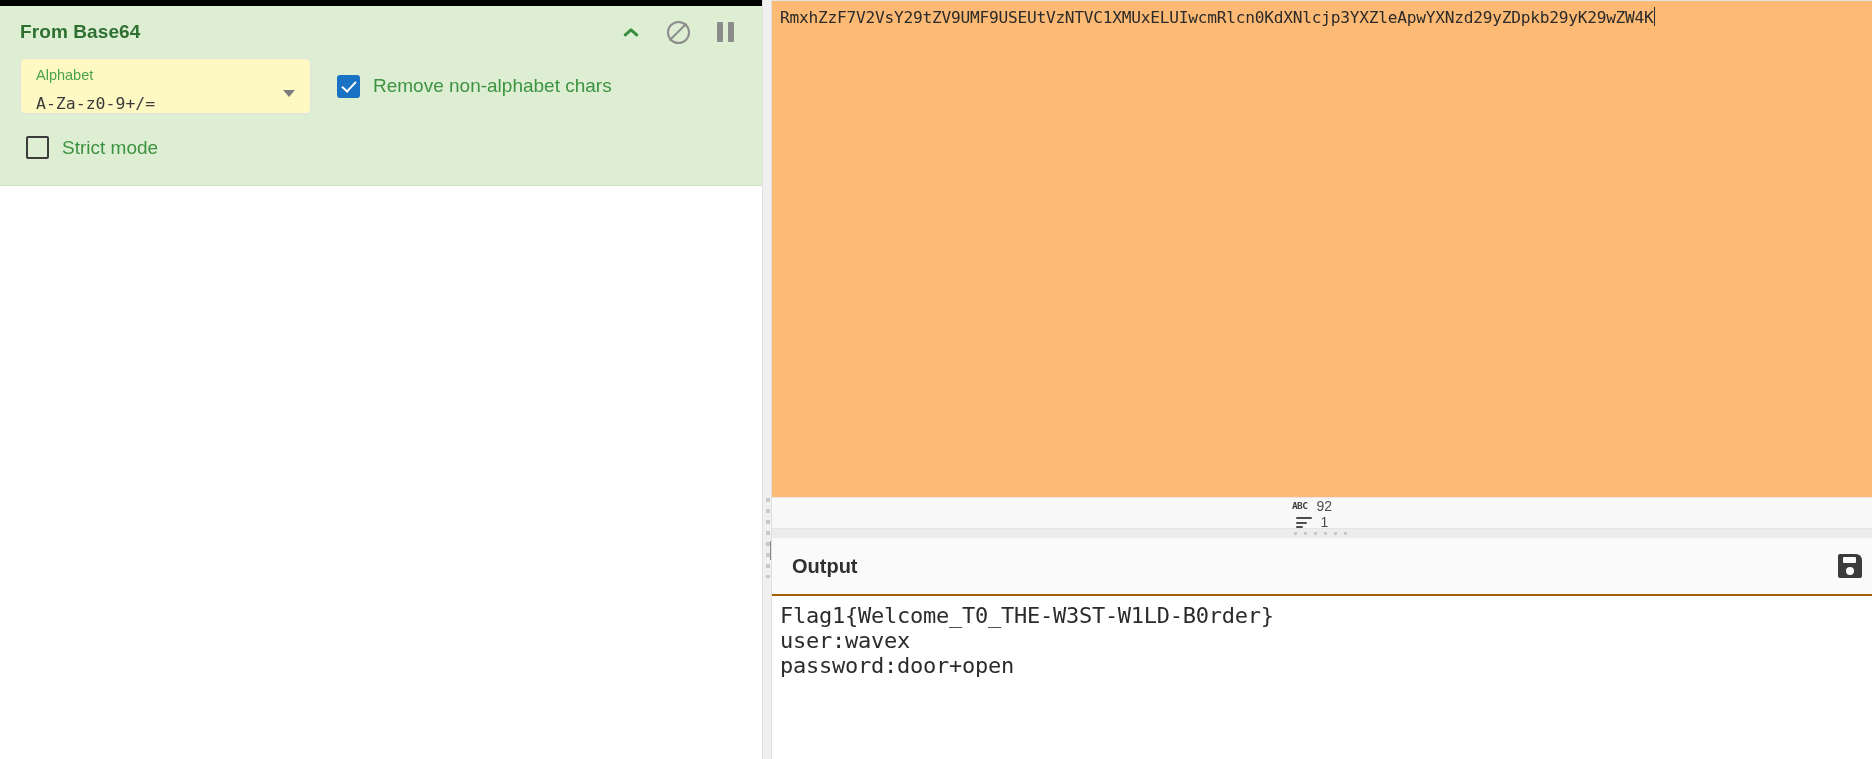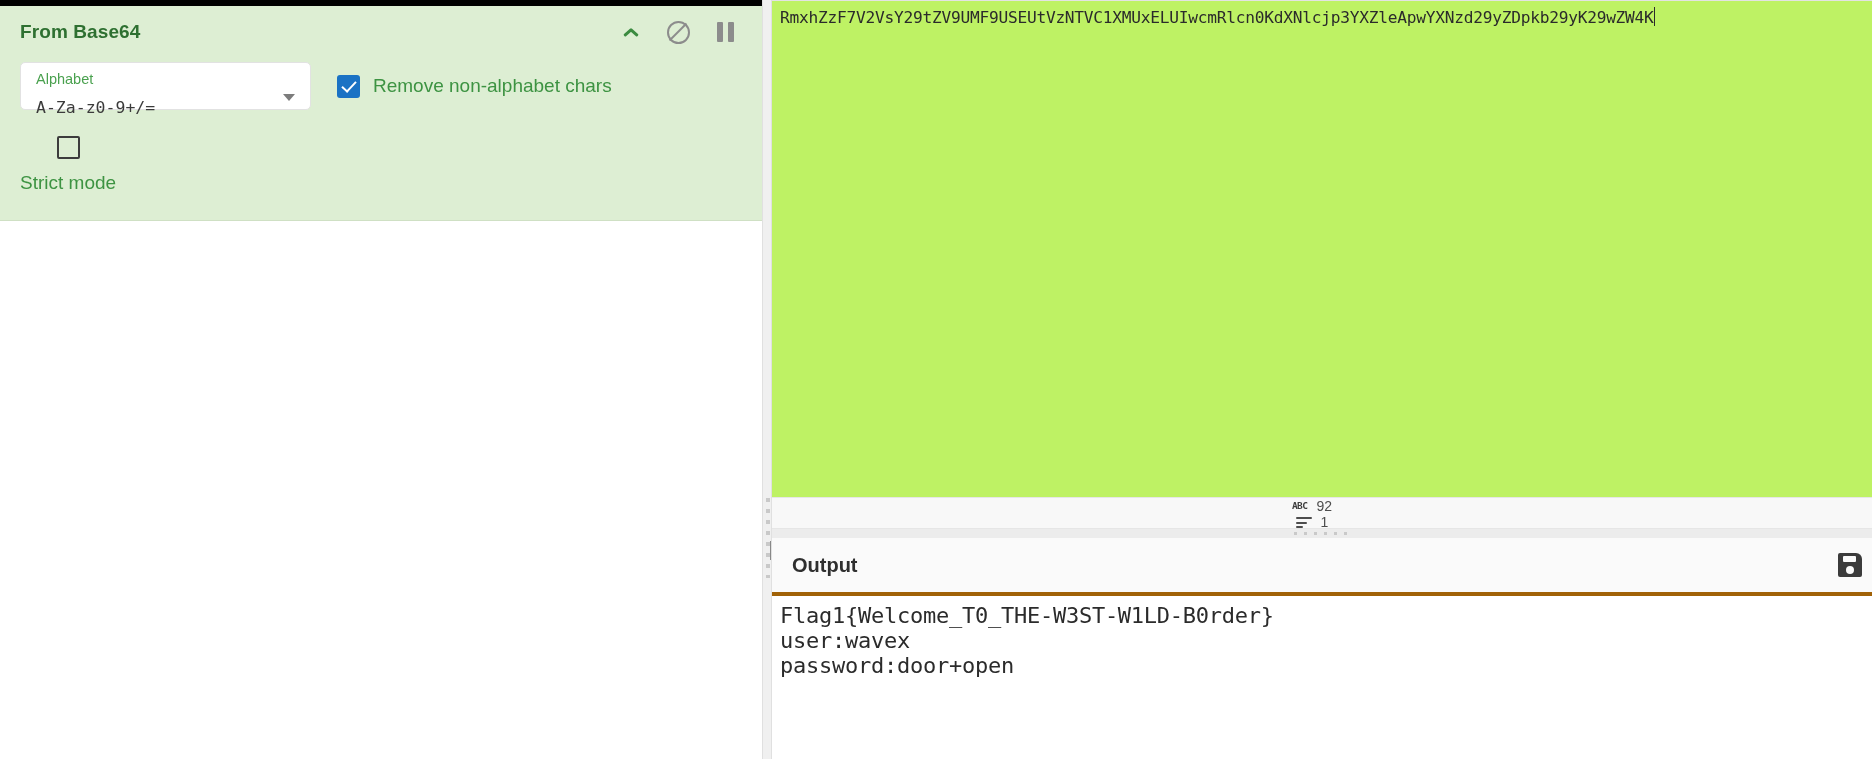--- a/index.html
+++ b/index.html
@@ -123,22 +123,22 @@
     height: 56px;
     padding: 0 20px;
     display: flex;
     align-items: center;
     gap: 0;
   }
 
   .select-field {
     position: relative;
     width: 291px;
-    height: 48px;
-    background: #ffffff;
+    height: 56px;
+    background: #fef9c3;
     border: 1px solid #e2e2e2;
     border-radius: 5px;
     padding: 7px 34px 0 15px;
     cursor: pointer;
   }
 
   .select-label {
     font-size: 14.5px;
     color: #4aa14f;
     line-height: 18px;
@@ -235,21 +235,21 @@
     height: 759px;
     background: #ffffff;
   }
 
   
   #input-pane {
     position: absolute;
     left: 0; top: 0;
     width: 1100px;
     height: 497px;
-    background: #bef264;
+    background: #fdba74;
     border-top: 1px solid #e3e3e3;
   }
 
   #input-text {
     position: absolute;
     left: 0; top: 4px;
     width: 1100px;
     padding: 0 4px 0 8px;
     font-family: "DejaVu Sans Mono", "Liberation Mono", monospace;
     font-size: 16.2px;
@@ -353,21 +353,21 @@
     left: 0; top: 538px;
     width: 1100px;
     height: 221px;
     background: #ffffff;
   }
 
   #output-header {
     position: relative;
     height: 58px;
     background: #fafafa;
-    border-bottom: 4px solid #a16207;
+    border-bottom: 2px solid #a16207;
     display: flex;
     align-items: center;
   }
 
   #output-title {
     margin-left: 20px;
     font-size: 20px;
     font-weight: bold;
     color: #2f2f2f;
   }
@@ -459,21 +459,21 @@
         </div>
 
         <div class="checkbox-group">
           <span class="cb checked"></span>
           <span class="cb-label">Remove non-alphabet chars</span>
         </div>
 
       </div>
 
       <div class="arg-row-2">
-        <div class="checkbox-group" style="margin-left:0;flex-direction:column;">
+        <div class="checkbox-group" style="margin-left:6px;">
           <span class="cb unchecked"></span>
           <span class="cb-label">Strict mode</span>
         </div>
       </div>
 
     </div>
 
   </div>
 
   <div id="v-splitter">

